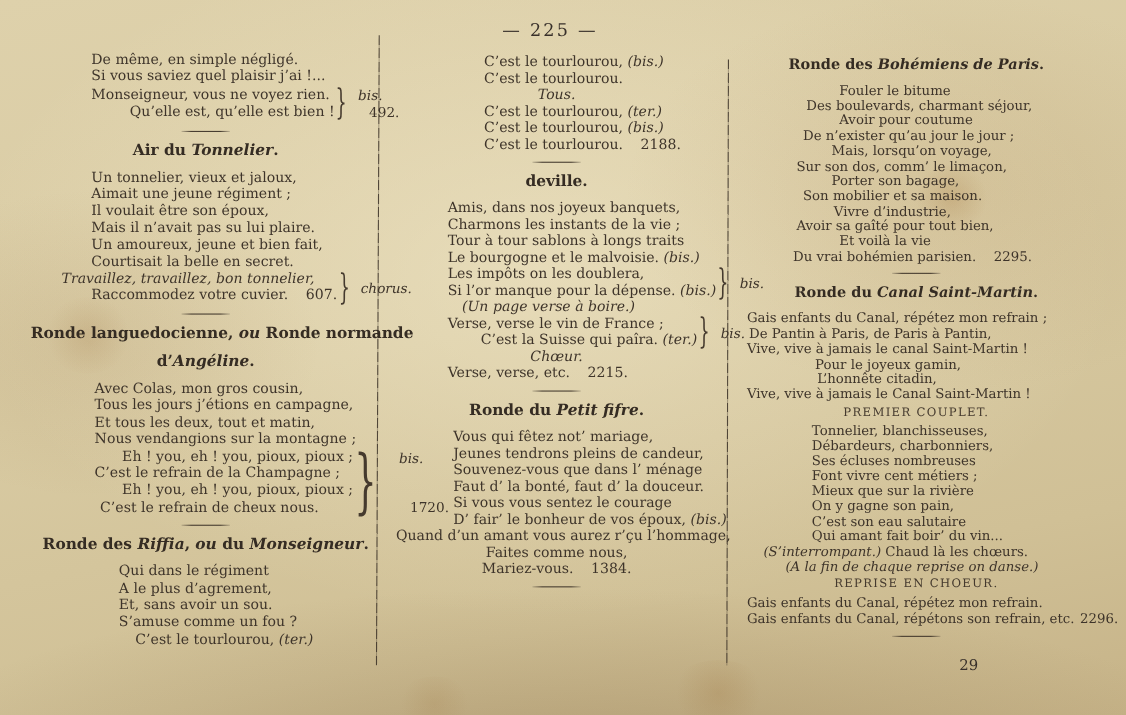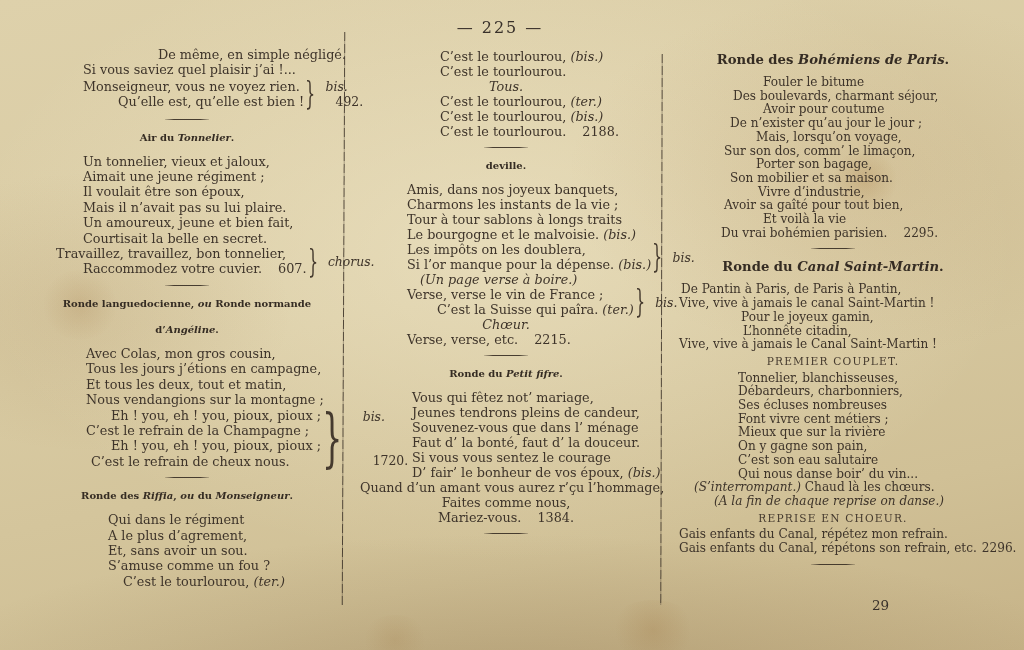--- a/index.html
+++ b/index.html
@@ -32,21 +32,21 @@
   .col{position:absolute;}
   .col1{left:28px;top:47px;width:318px;font-size:12.8px;line-height:15.4px;}
   .col2{left:352px;top:49px;width:308px;font-size:12.8px;line-height:15px;}
   .col3{left:668px;top:42px;width:330px;font-size:12.1px;line-height:13.7px;}
 
   .line{margin:0;white-space:nowrap;}
   .ctr{text-align:center;padding-left:0!important;}
   .it{font-style:italic;}
   .sc{font-size:10.6px;letter-spacing:1.2px;color:#453a2e;margin:3px 0;}
   .tail{margin-left:16px;}
-  .title{font-weight:bold;text-align:center;font-size:10px;line-height:17px;
+  .title{font-weight:bold;text-align:center;font-size:14px;line-height:17px;
     margin:9px 0 8px 0;color:#352c23;white-space:nowrap;}
   .col3 .title{font-size:13.2px;}
   .rule{height:1px;width:44px;margin:8px auto 7px auto;
     background:linear-gradient(to right,rgba(55,45,35,.2),rgba(55,45,35,.9) 20%,rgba(55,45,35,.9) 80%,rgba(55,45,35,.2));}
   .bgroup{display:flex;align-items:center;}
   .bmark{line-height:.8;transform:scaleX(.5);transform-origin:left center;
     margin-left:1px;font-weight:400;color:#453a2e;}
   .blabels{display:flex;flex-direction:column;justify-content:space-between;
     margin-left:0px;font-size:12.4px;}
   .blabels span{display:block;}
@@ -59,21 +59,21 @@
 <div class="stain s2"></div>
 <div class="stain s3"></div>
 <div class="stain s4"></div>
 
 <div class="pageno-top">— 225 —</div>
 
 <div class="vdiv vdiv1"></div>
 <div class="vdiv vdiv2"></div>
 
 <div class="col col1">
-    <p class="line" style="padding-left: 55px; text-align: right;"><span>De même, en simple négligé.</span></p>
+    <p class="line" style="padding-left: 55px;"><span>De même, en simple négligé.</span></p>
     <p class="line" style="padding-left: 55px;"><span>Si vous saviez quel plaisir j’ai !...</span></p>
     <div class="bgroup">
       <div>
         <p class="line" style="padding-left: 55px;"><span>Monseigneur, vous ne voyez rien.</span></p>
         <p class="line" style="padding-left: 90px;"><span>Qu’elle est, qu’elle est bien !</span></p>
       </div>
       <span class="bmark" style="font-size: 32px;">}</span>
       <div class="blabels" style="align-self: stretch; padding: 1px 0px;">
         <span class="it">bis.</span>
         <span class=" num">492.</span>
@@ -82,21 +82,21 @@
     <div class="rule"></div>
     <div class="title"><span>Air du </span><span class="it">Tonnelier</span><span>.</span></div>
     <p class="line" style="padding-left: 55px;"><span>Un tonnelier, vieux et jaloux,</span></p>
     <p class="line" style="padding-left: 55px;"><span>Aimait une jeune régiment ;</span></p>
     <p class="line" style="padding-left: 55px;"><span>Il voulait être son époux,</span></p>
     <p class="line" style="padding-left: 55px;"><span>Mais il n’avait pas su lui plaire.</span></p>
     <p class="line" style="padding-left: 55px;"><span>Un amoureux, jeune et bien fait,</span></p>
     <p class="line" style="padding-left: 55px;"><span>Courtisait la belle en secret.</span></p>
     <div class="bgroup">
       <div>
-        <p class="line" style="padding-left: 28px;"><span>Travaillez, travaillez, bon tonnelier,</span></p>
+        <p class="line" style="padding-left: 28px; font-style: italic;"><span>Travaillez, travaillez, bon tonnelier,</span></p>
         <p class="line" style="padding-left: 55px;"><span>Raccommodez votre cuvier.</span><span class="tail">607.</span></p>
       </div>
       <span class="bmark" style="font-size: 32px;">}</span>
       <div class="blabels" style="align-self: stretch; padding: 1px 0px; justify-content: center;">
         <span class="it">chorus.</span>
       </div>
     </div>
     <div class="rule"></div>
     <div class="title"><span>Ronde languedocienne, </span><span class="it">ou</span><span> Ronde normande</span></div>
     <div class="title"><span>d’</span><span class="it">Angéline</span><span>.</span></div>
@@ -183,34 +183,35 @@
     <p class="line" style="padding-left: 88px;"><span>Mais, lorsqu’on voyage,</span></p>
     <p class="line" style="padding-left: 56px;"><span>Sur son dos, comm’ le limaçon,</span></p>
     <p class="line" style="padding-left: 88px;"><span>Porter son bagage,</span></p>
     <p class="line" style="padding-left: 62px;"><span>Son mobilier et sa maison.</span></p>
     <p class="line" style="padding-left: 90px;"><span>Vivre d’industrie,</span></p>
     <p class="line" style="padding-left: 56px;"><span>Avoir sa gaîté pour tout bien,</span></p>
     <p class="line" style="padding-left: 95px;"><span>Et voilà la vie</span></p>
     <p class="line" style="padding-left: 53px;"><span>Du vrai bohémien parisien.</span><span class="tail">2295.</span></p>
     <div class="rule"></div>
     <div class="title"><span>Ronde du </span><span class="it">Canal Saint-Martin</span><span>.</span></div>
+    <p class="line" style="padding-left: 11px;"><span>Gais enfants du Canal, répétez mon refrain ;</span></p>
     <p class="line" style="padding-left: 13px;"><span>De Pantin à Paris, de Paris à Pantin,</span></p>
     <p class="line" style="padding-left: 11px;"><span>Vive, vive à jamais le canal Saint-Martin !</span></p>
     <p class="line" style="padding-left: 73px;"><span>Pour le joyeux gamin,</span></p>
     <p class="line" style="padding-left: 75px;"><span>L’honnête citadin,</span></p>
     <p class="line" style="padding-left: 11px;"><span>Vive, vive à jamais le Canal Saint-Martin !</span></p>
     <p class="line ctr sc"><span>PREMIER COUPLET.</span></p>
     <p class="line" style="padding-left: 70px;"><span>Tonnelier, blanchisseuses,</span></p>
     <p class="line" style="padding-left: 70px;"><span>Débardeurs, charbonniers,</span></p>
     <p class="line" style="padding-left: 70px;"><span>Ses écluses nombreuses</span></p>
     <p class="line" style="padding-left: 70px;"><span>Font vivre cent métiers ;</span></p>
     <p class="line" style="padding-left: 70px;"><span>Mieux que sur la rivière</span></p>
     <p class="line" style="padding-left: 70px;"><span>On y gagne son pain,</span></p>
     <p class="line" style="padding-left: 70px;"><span>C’est son eau salutaire</span></p>
-    <p class="line" style="padding-left: 70px;"><span>Qui nous danse boir’ du vin...</span></p>
+    <p class="line" style="padding-left: 70px;"><span>Qui amant fait boir’ du vin...</span></p>
     <p class="line" style="padding-left: 26px;"><span class="it">(S’interrompant.)</span><span> Chaud là les chœurs.</span></p>
     <p class="line" style="padding-left: 46px;"><span class="it">(A la fin de chaque reprise on danse.)</span></p>
     <p class="line ctr sc"><span>REPRISE EN CHOEUR.</span></p>
     <p class="line" style="padding-left: 11px;"><span>Gais enfants du Canal, répétez mon refrain.</span></p>
     <p class="line" style="padding-left: 11px;"><span>Gais enfants du Canal, répétons son refrain, etc.</span><span class="tail" style="margin-left: 5px;">2296.</span></p>
     <div class="rule"></div>
   </div>
 
 <div class="pageno-bottom">29</div>
 

